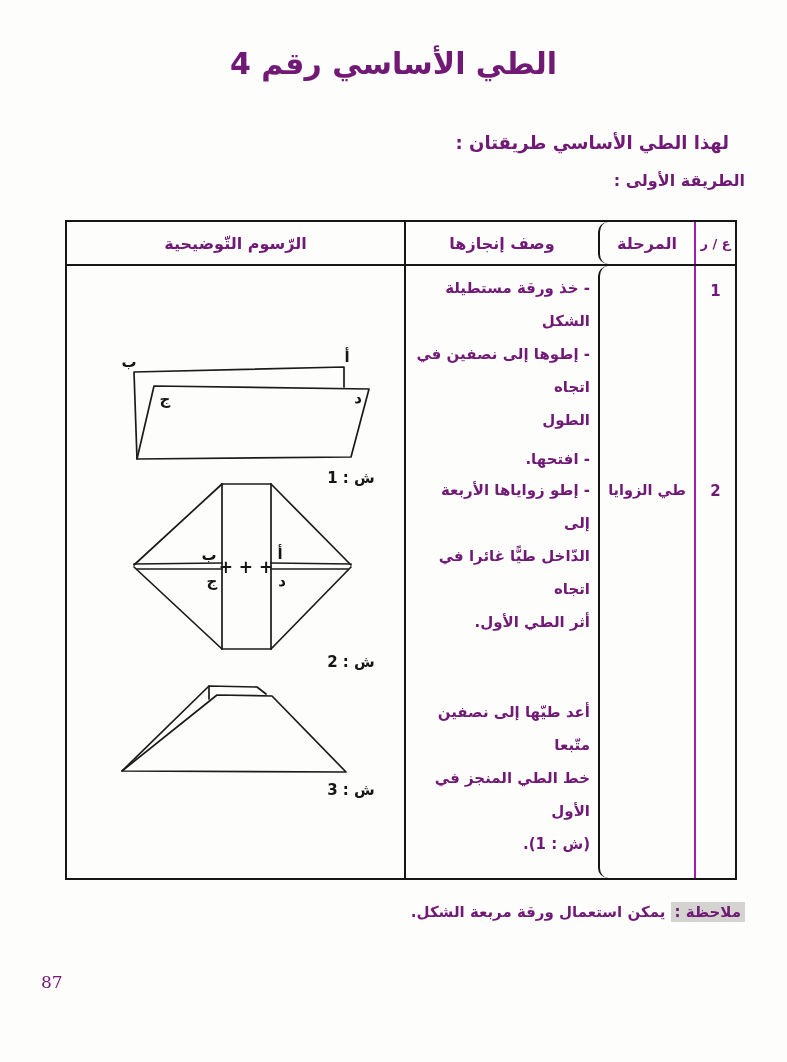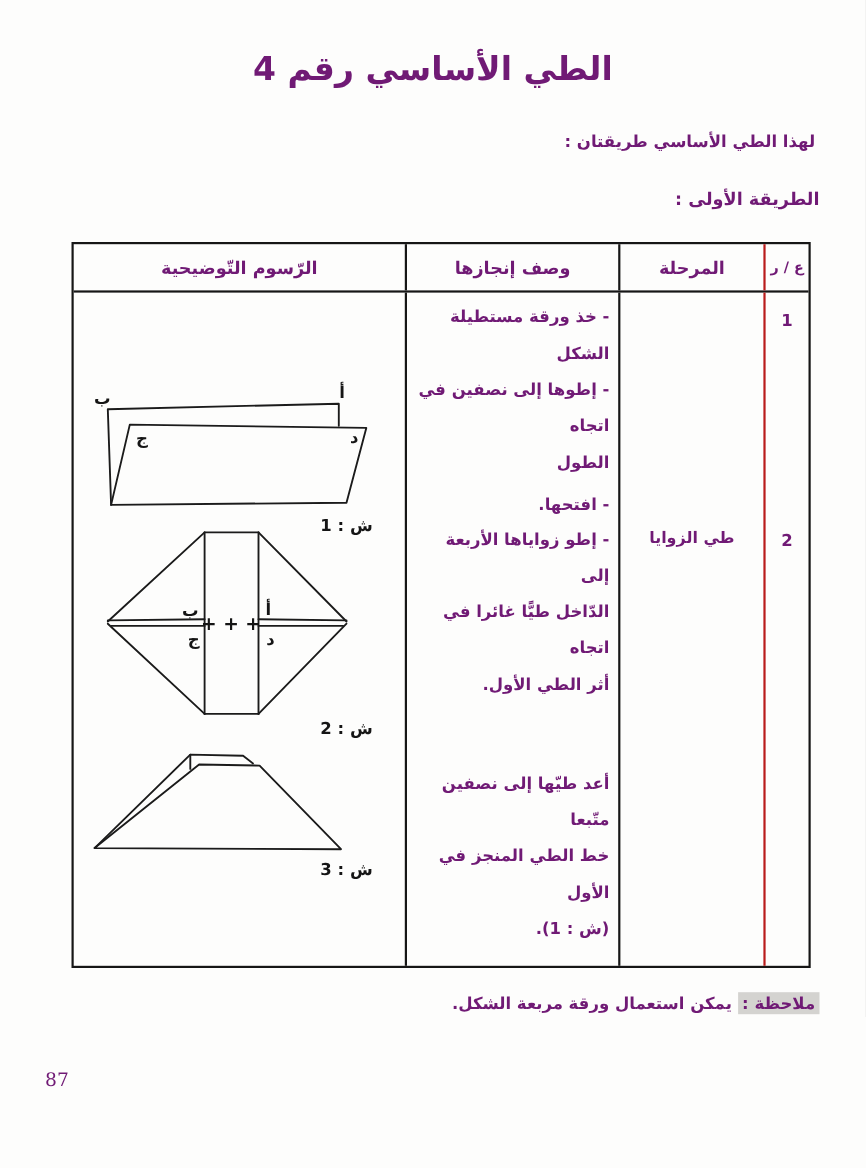--- a/index.html
+++ b/index.html
@@ -6,37 +6,37 @@
   .page{
     position:relative;width:787px;height:1062px;margin:0 auto;
     background:#fdfdfc;color:#701a75;overflow:hidden;
     font-family:"DejaVu Sans",sans-serif;direction:rtl;
   }
   .title{
     position:absolute;top:46px;left:0;width:100%;text-align:center;
     font-size:30px;font-weight:bold;margin:0;
   }
   .intro{
-    position:absolute;top:116px;right:42px;margin:4px;
-    font-size:15px;font-weight:bold;
+    position:absolute;top:116px;right:42px;margin:16px;
+    font-size:18px;font-weight:bold;
   }
   .method{
     position:absolute;top:171px;right:42px;margin:0;
     font-size:16px;font-weight:bold;
   }
   
   .fold-table{
     position:absolute;top:220px;right:50px;width:672px;height:660px;
     border:2.5px solid #161616;box-sizing:border-box;
     display:flex;flex-direction:column;background:#fdfdfc;
   }
   .thead{display:flex;flex-direction:row;height:42px;border-bottom:2px solid #161616;}
   .tbody{display:flex;flex-direction:row;flex:1;position:relative;}
-  .col-index{width:41px;border-left:2px solid #b91c1c;box-sizing:border-box;position:relative;}
-  .col-stage{width:132px;border-left:2px solid #161616;box-sizing:border-box;position:relative;}
+  .col-index{width:41px;border-left:2px solid #a21caf;box-sizing:border-box;position:relative;}
+  .col-stage{width:96px;border-left:2px solid #161616;box-sizing:border-box;position:relative;border-radius:10px;}
   .col-desc{width:194px;border-left:2px solid #161616;box-sizing:border-box;position:relative;}
   .col-draw{flex:1;position:relative;}
   .hcell{display:flex;align-items:center;justify-content:center;
     font-weight:bold;font-size:16px;}
   .hcell.small{font-size:13px;}
   .idx{position:absolute;width:100%;text-align:center;font-size:15px;font-weight:bold;}
   .idx1{top:16px;} .idx2{top:216px;}
   .stage{position:absolute;width:100%;text-align:center;font-size:14.5px;font-weight:bold;}
   .stage1{top:16px;} .stage2{top:216px;}
   .desc-block{position:absolute;right:8px;left:8px;font-size:15px;font-weight:bold;}

